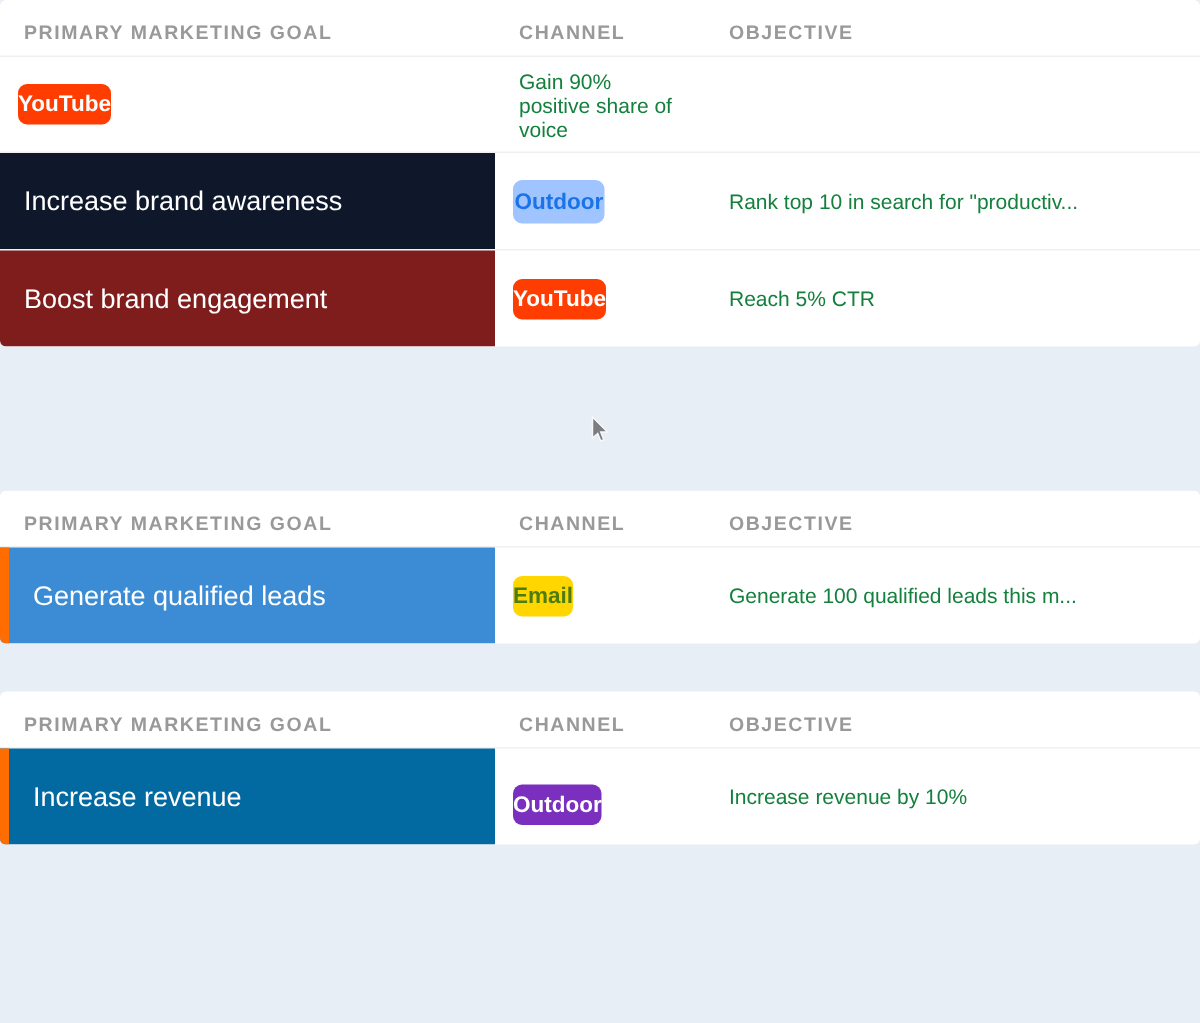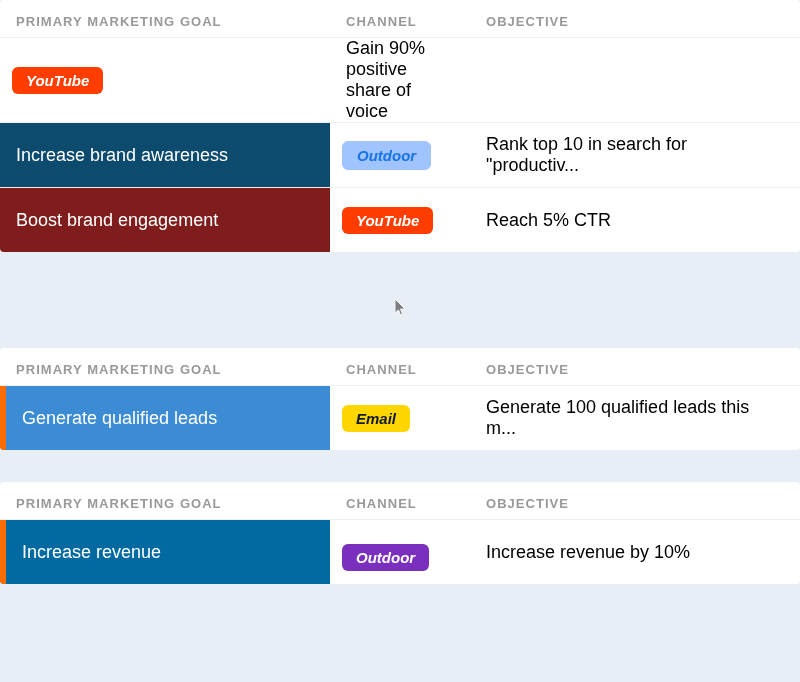--- a/index.html
+++ b/index.html
@@ -49,21 +49,21 @@
       display: flex;
       align-items: center;
       min-height: 64px;
       padding: 12px 16px;
       color: #fff;
       font-size: 18px;
       font-weight: 500;
     }
 
     .goal-label.teal    { background: #1ab8c4; }
-    .goal-label.purple  { background: #0c4a6e; }
+    .goal-label.purple  { background: #0f172a; }
     .goal-label.blue    { background: #7f1d1d; }
     .goal-label.blue2   { background: #3b8cd4; }
     .goal-label.cyan    { background: #0369a1; }
 
     .left-accent {
       width: 6px;
       min-height: 64px;
       position: absolute;
       left: 0;
       top: 0;
@@ -75,36 +75,35 @@
     }
 
     .channel-cell {
       padding: 0 12px;
       display: flex;
       align-items: center;
     }
 
     .channel-badge {
       display: inline-block;
-      padding: 5px 14px;
+      padding: 5px 0;
       border-radius: 6px;
       font-size: 15px;
       font-weight: 600;
       color: #fff;
-      font-style: italic;
     }
     .badge-youtube  { background: #ff3d00; }
     .badge-twitter  { background: #a0c4ff; color: #1a73e8; border: 1.5px solid #a0c4ff; }
-    .badge-email    { background: #ffd600; color: #0f172a; }
+    .badge-email    { background: #ffd600; color: #4d7c0f; }
     .badge-outdoor  { background: #7b2fbe; margin-top: 10px; }
 
     .objective-cell {
       padding: 0 16px;
-      font-size: 18px;
-      color: #000000;
+      font-size: 14px;
+      color: #15803d;
     }
 
     .spacer {
       height: 16px;
       background: #e8eef5;
     }
 
     .mid-area {
       height: 80px;
       background: #e8eef5;

